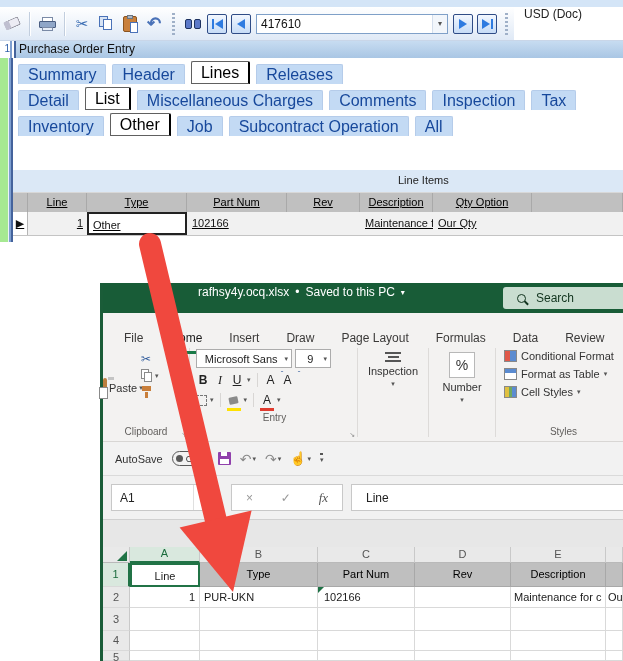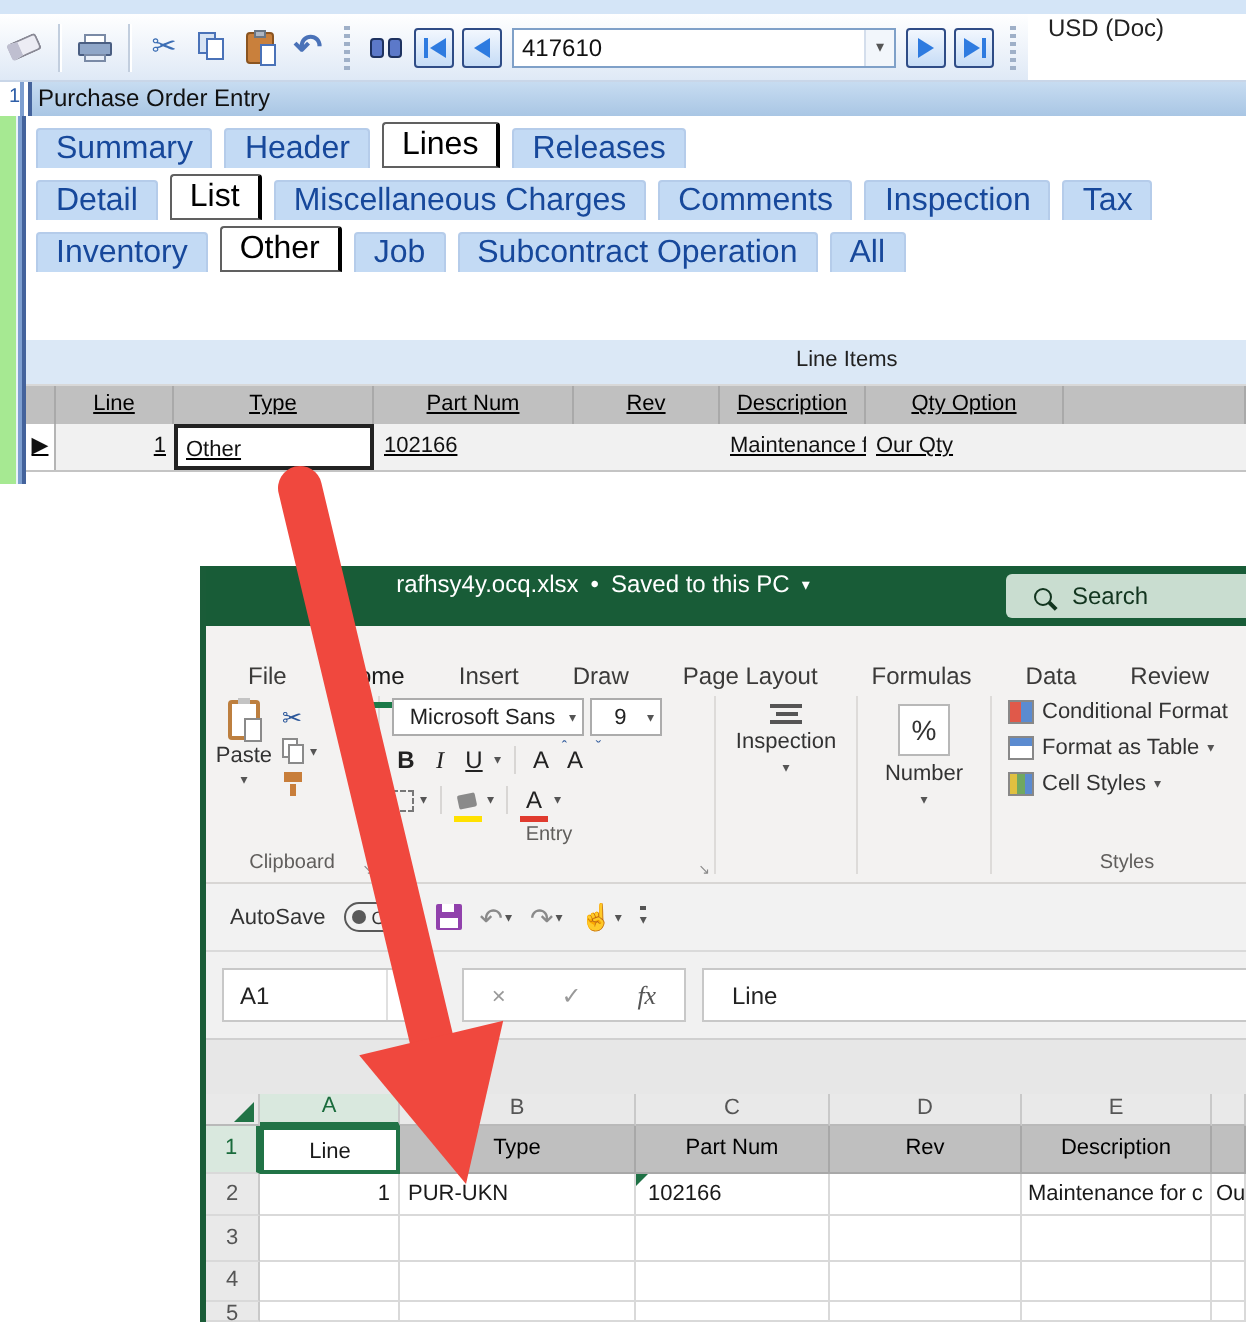--- a/index.html
+++ b/index.html
@@ -87,21 +87,21 @@
   .xtab.active::after { content:""; position:absolute; left:9px; right:9px; bottom:0; height:3px; background:#1A7A48; }
 
   .xribbon { height:98px; display:flex; background:#F3F2F1; border-bottom:1px solid #D8D6D4; }
   .rgrp { position:relative; display:flex; flex-direction:column; }
   .rgrp .glabel { height:15px; text-align:center; font-size:10px; color:#605E5C; }
   .rsep { width:1px; background:#DDDBD9; margin:4px 0; }
   .launch { position:absolute; right:2px; bottom:2px; font-size:7px; color:#8A8A8A; }
   .gbody { flex:1; display:flex; }
 
   .g-clip { width:86px; }
-  .paste-btn { width:38px; display:flex; flex-direction:column; align-items:center; padding-top:6px; gap:2px; font-size:11px; color:#333; }
+  .paste-btn { width:38px; display:flex; flex-direction:row; align-items:center; padding-top:6px; gap:2px; font-size:11px; color:#333; }
   .xpaste { position:relative; width:16px; height:20px; background:#fff; border:2px solid #BD7F3F; border-radius:2px; }
   .xpaste .clip { position:absolute; left:3px; top:-3px; width:6px; height:3px; background:#C4C4C4; }
   .xpaste .pg { position:absolute; right:-3px; bottom:-3px; width:9px; height:12px; background:#fff; border:1px solid #8A8A8A; }
   .clip-mini { display:flex; flex-direction:column; gap:4px; padding-top:8px; }
   .mini-ic { display:flex; align-items:center; gap:2px; height:13px; }
   .xcut { font-size:12px; color:#2B579A; line-height:1; }
   .xcopy { position:relative; width:12px; height:13px; }
   .xcopy i { position:absolute; width:8px; height:10px; background:#fff; border:1px solid #8A8A8A; }
   .xcopy i:last-child { left:3px; top:3px; }
   .xbrush { position:relative; width:11px; height:13px; }

